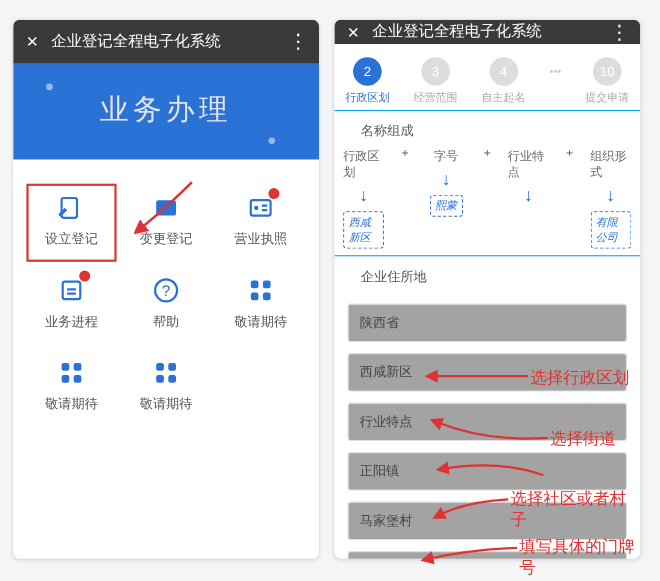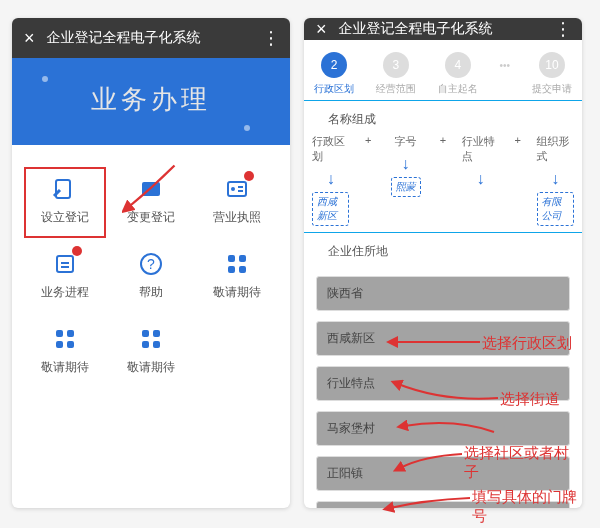--- a/index.html
+++ b/index.html
@@ -343,22 +343,22 @@
         <span class="nc-arrow">↓</span>
         <span class="nc-val">有限公司</span>
       </div>
     </div>
 
     <div class="section-title">企业住所地</div>
     <div class="sel-list">
       <div class="sel-row"><span>陕西省</span></div>
       <div class="sel-row"><span>西咸新区</span></div>
       <div class="sel-row"><span>行业特点</span></div>
+      <div class="sel-row"><span>正阳镇</span></div>
       <div class="sel-row"><span>马家堡村</span></div>
-      <div class="sel-row"><span>正阳镇</span></div>
       <div class="sel-row"></div>
     </div>
   </div>
 
   <span class="right-annot" style="top:316px; left:178px;">选择行政区划</span>
   <span class="right-annot" style="top:372px; left:196px;">选择街道</span>
   <span class="right-annot" style="top:426px; left:160px;">选择社区或者村子</span>
   <span class="right-annot" style="top:470px; left:168px;">填写具体的门牌号</span>
 
   <svg class="right-svg-arrows" style="top:0; left:0;" width="278" height="500">

